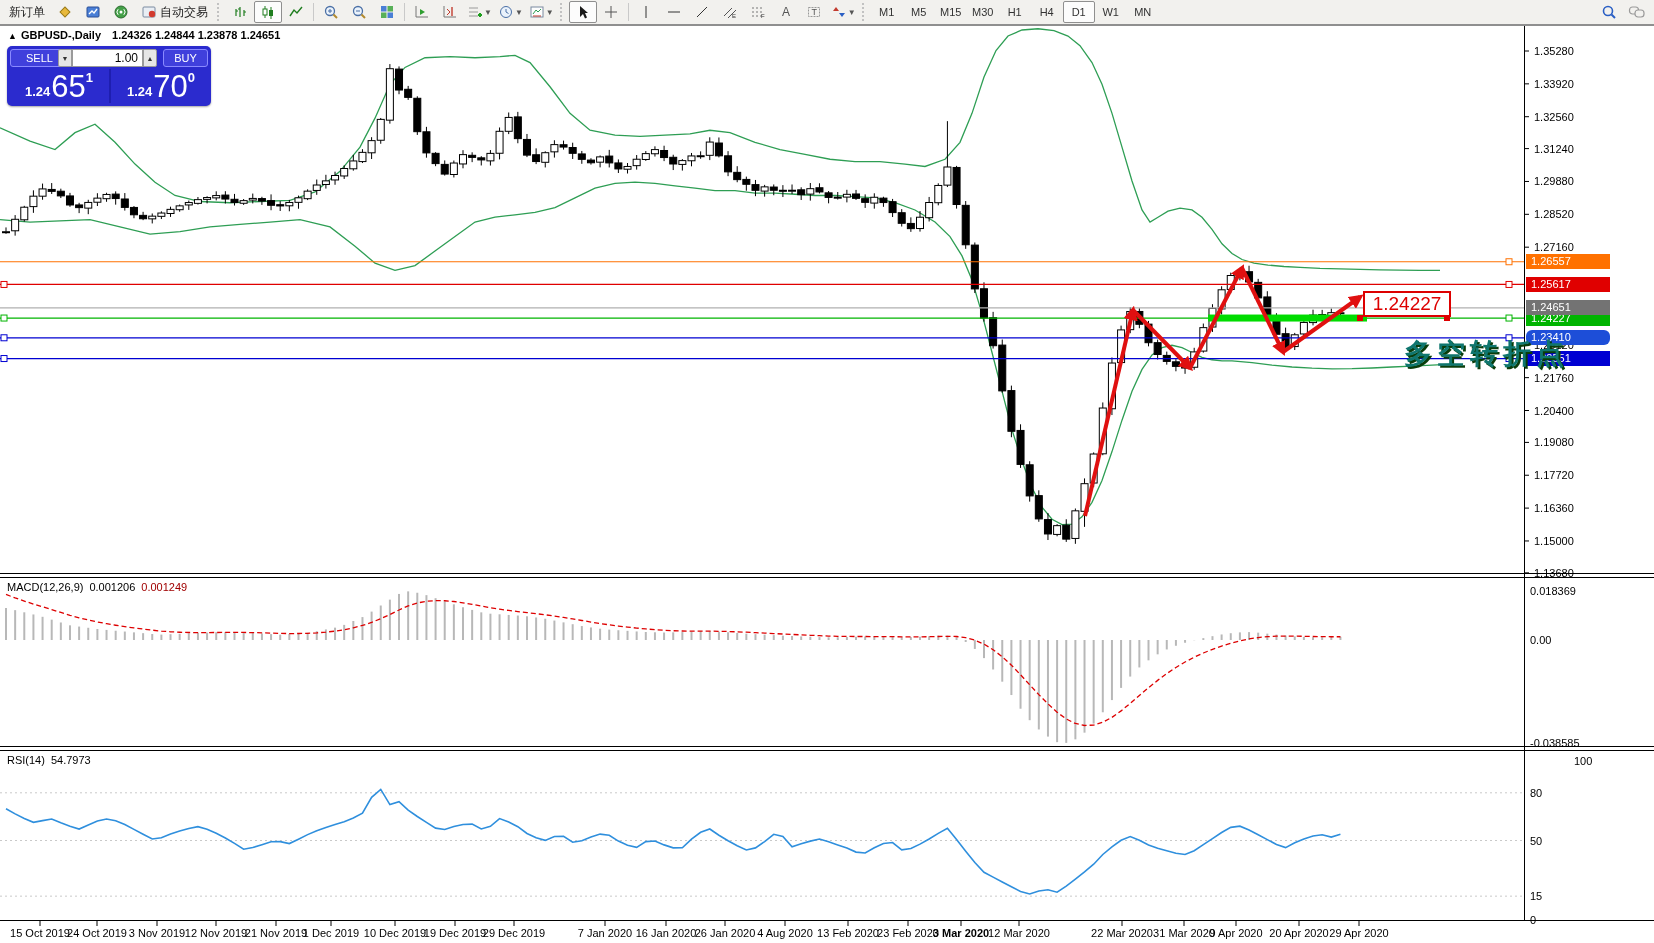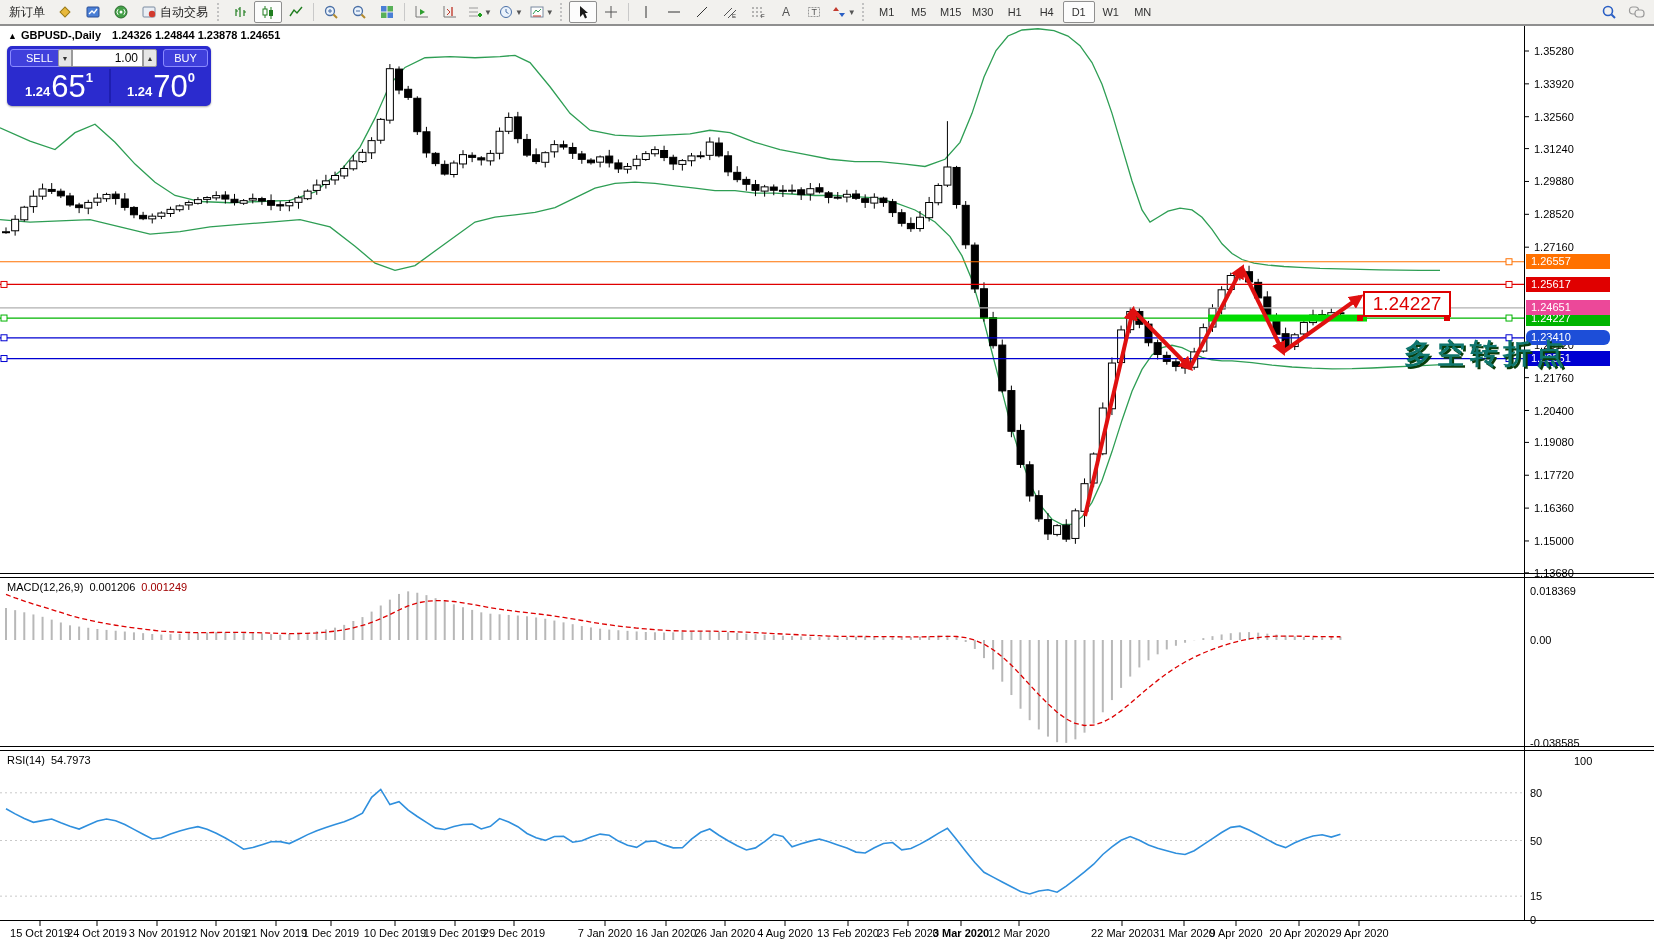--- a/index.html
+++ b/index.html
@@ -832,21 +832,21 @@
       <div class="axis-tick-label" style="top: 436.392px;">1.19080</div>
       <div class="axis-tick-label" style="top: 469.25px;">1.17720</div>
       <div class="axis-tick-label" style="top: 502.107px;">1.16360</div>
       <div class="axis-tick-label" style="top: 534.965px;">1.15000</div>
       <div class="axis-tick-label" style="top: 566.856px;">1.13680</div>
       <div class="axis-box" style="top: 254.248px; background: rgb(255, 113, 0);">1.26557</div>
       <div class="axis-box" style="top: 276.958px; background: rgb(224, 0, 0);">1.25617</div>
       <div class="axis-box" style="top: 310.54px; background: rgb(0, 180, 0);">1.24227</div>
       <div class="axis-box" style="top: 330.279px; background: #1d4ed8; border-radius: 6px;">1.23410</div>
       <div class="axis-box" style="top: 351.033px; background: rgb(0, 0, 210);">1.22551</div>
-      <div class="axis-box" style="top: 300.297px; background: #ec4899;">1.24651</div>
+      <div class="axis-box" style="top: 300.297px; background: #737373;">1.24651</div>
       <div class="scale-label" style="top: 585.01px;">0.018369</div>
       <div class="scale-label" style="top: 634px;">0.00</div>
       <div class="scale-label" style="top: 736.906px;">-0.038585</div>
       <div class="scale-label" style="top: 755px; margin-left: 44px;">100</div>
       <div class="scale-label" style="top: 786.8px;">80</div>
       <div class="scale-label" style="top: 834.5px;">50</div>
       <div class="scale-label" style="top: 890.15px;">15</div>
       <div class="scale-label" style="top: 914px;">0</div>
       <div class="date-label" style="left: 40px;">15 Oct 2019</div>
       <div class="date-label" style="left: 97px;">24 Oct 2019</div>

